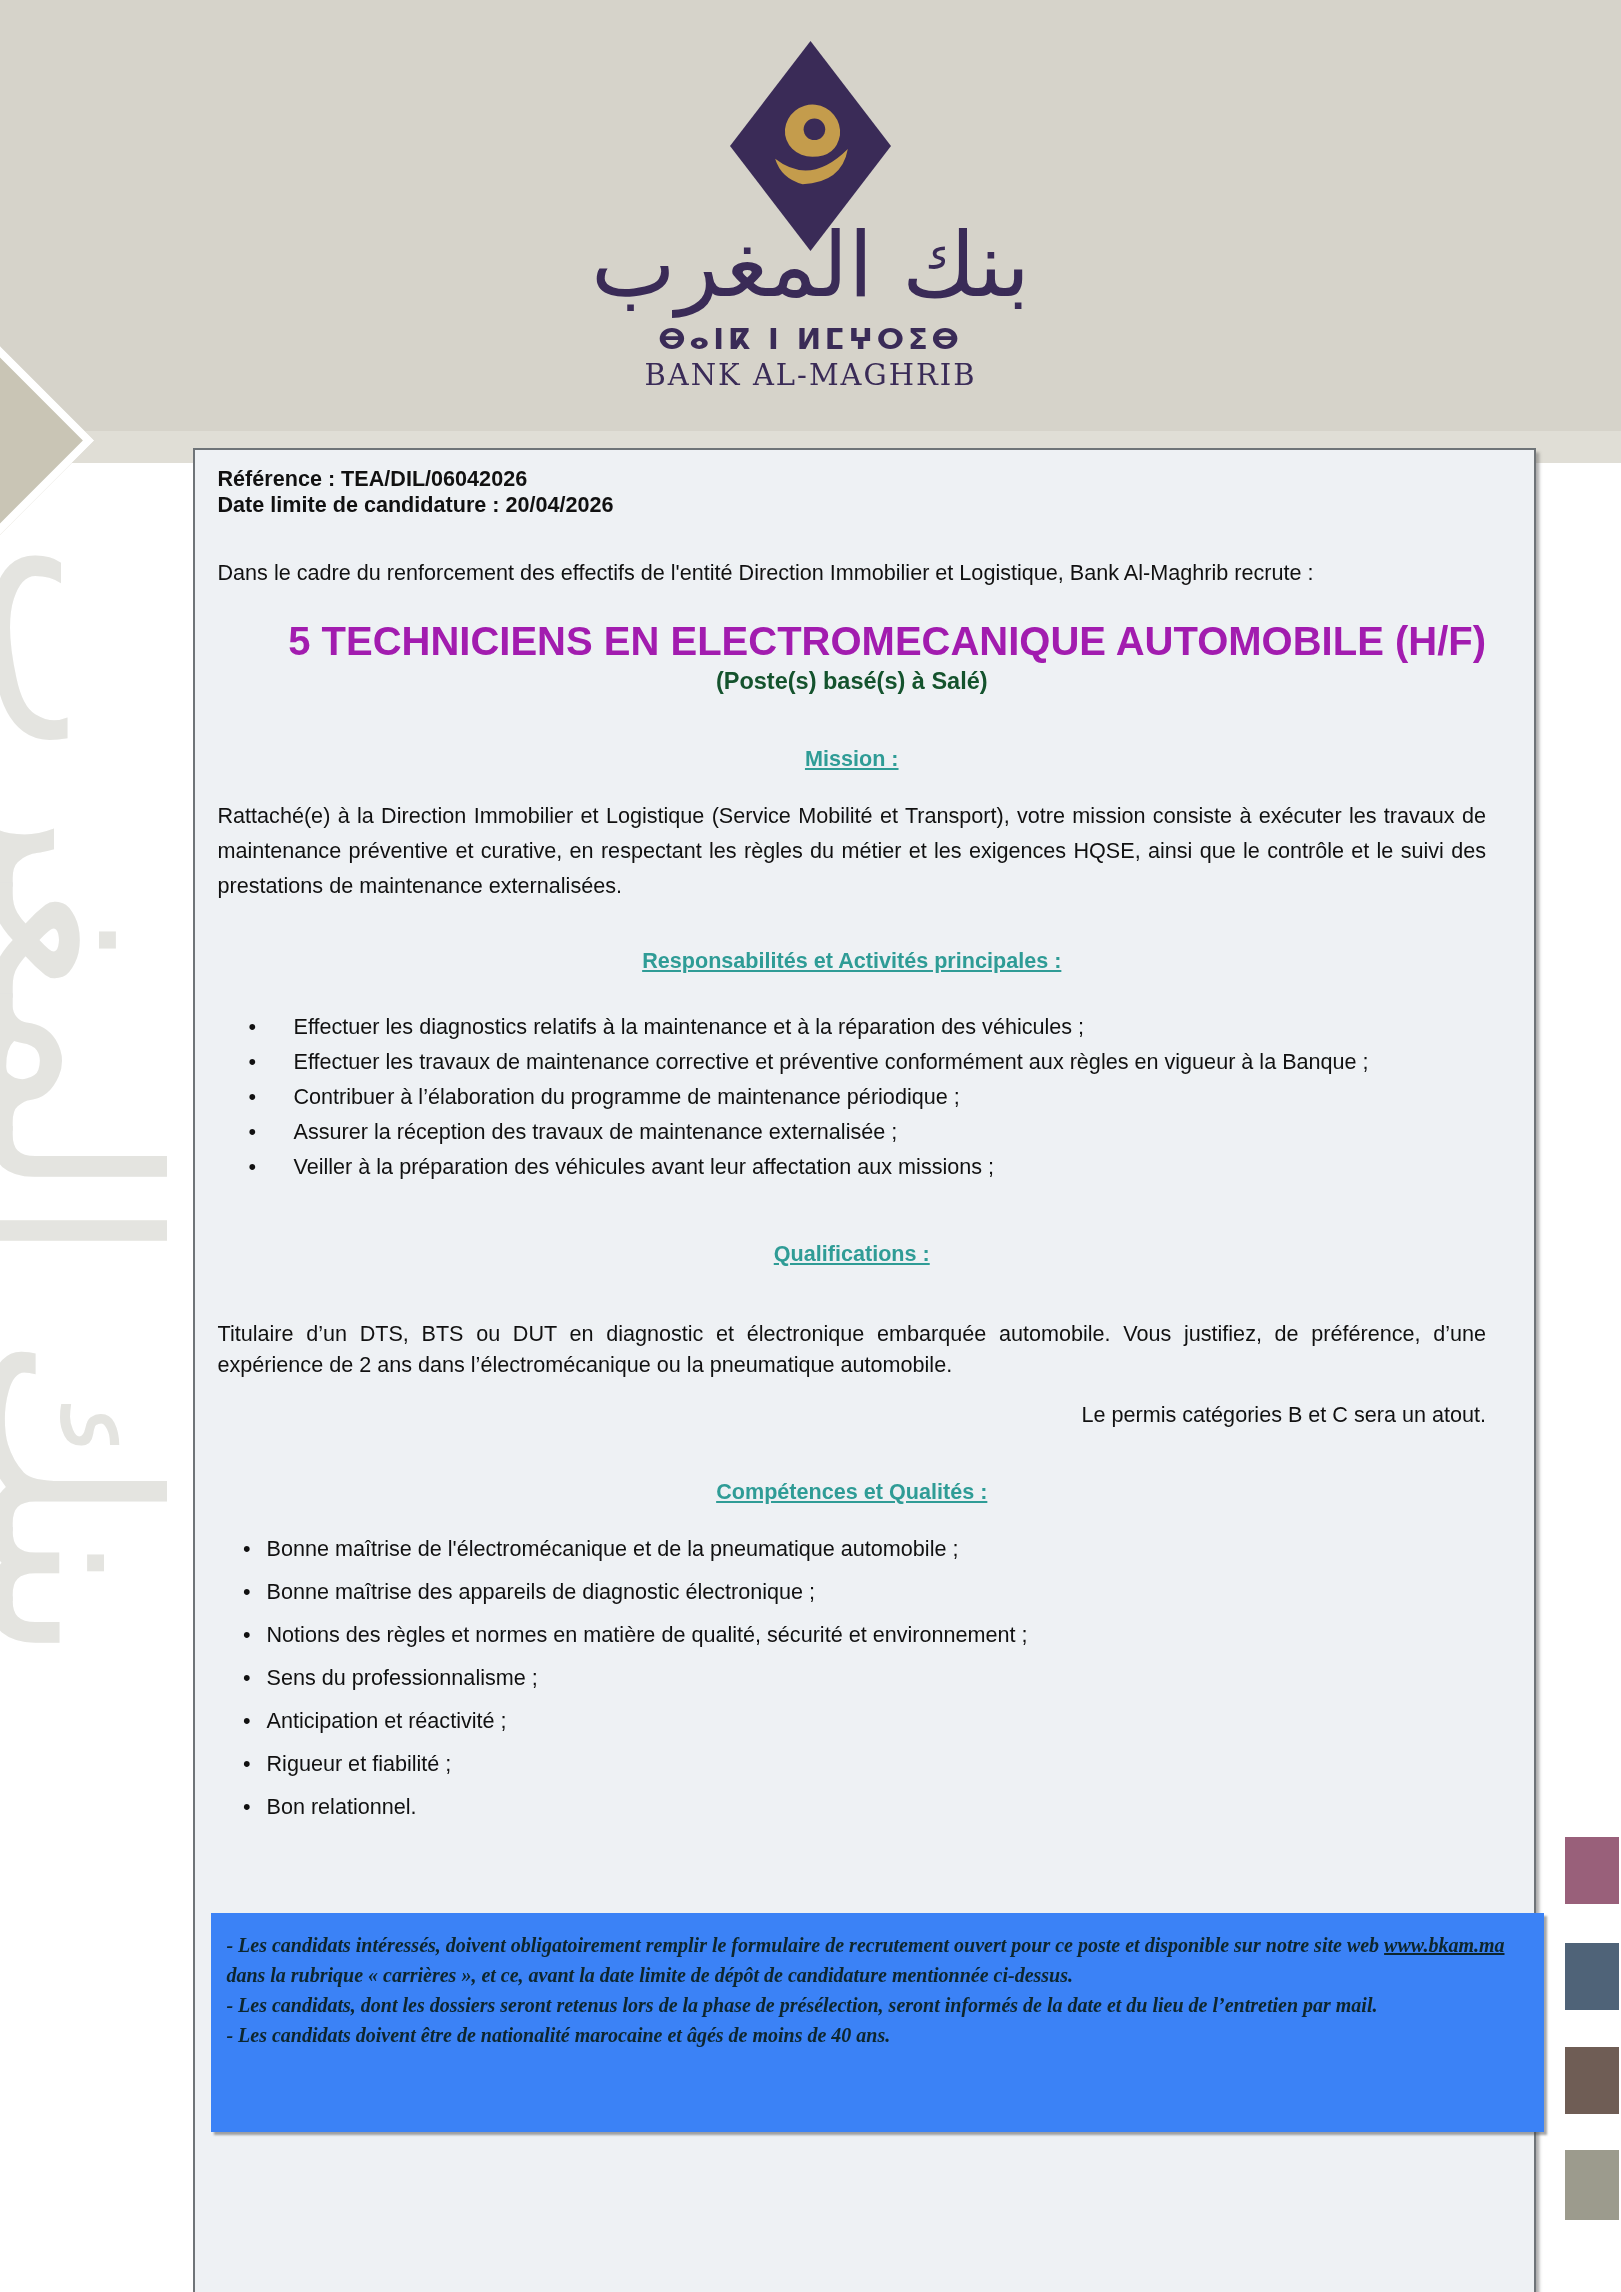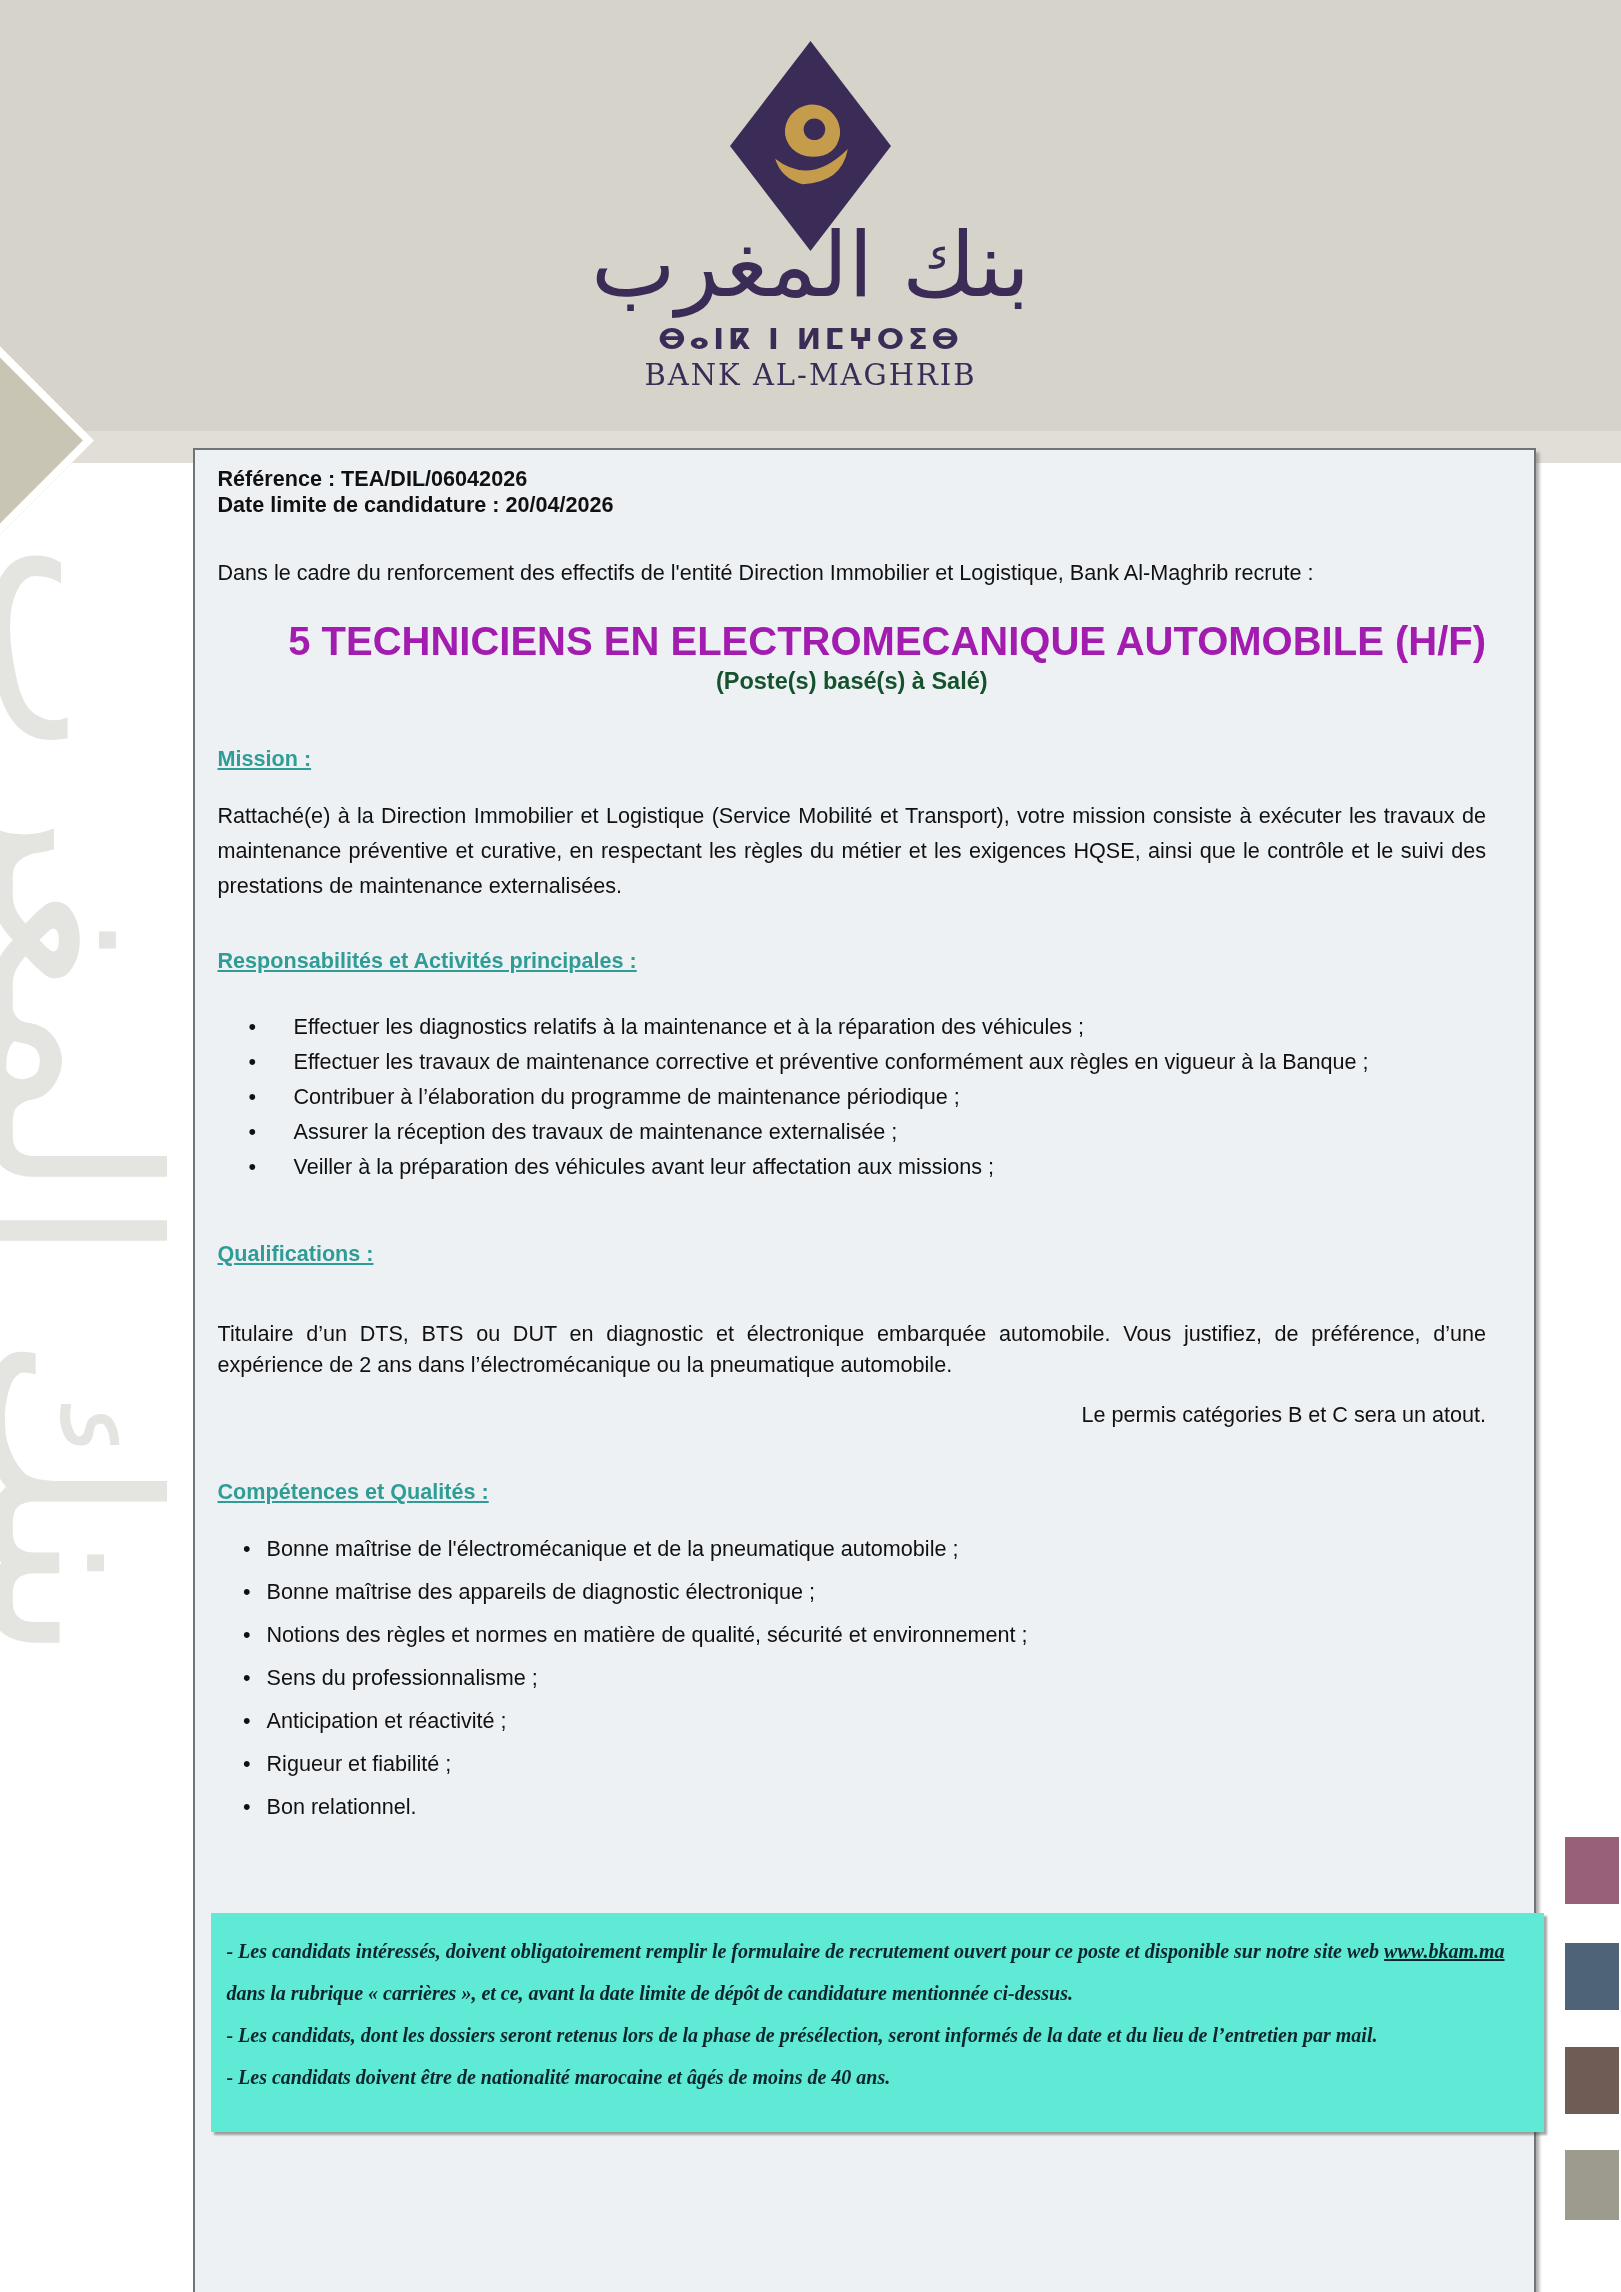--- a/index.html
+++ b/index.html
@@ -33,41 +33,41 @@
   .doc{position:absolute;left:193px;top:448px;width:1343px;height:1952px;background:#EEF1F4;
        border:2px solid #6F7478;box-shadow:3.9px 3.9px 2.9px rgba(110,110,110,0.55);z-index:2;
        box-sizing:border-box;padding:15.7px 48px 0 22.5px;}
 
   .ref-line{font-size:21.6px;font-weight:bold;line-height:26.5px;color:#111;}
   .intro{font-size:21.6px;line-height:26.5px;margin-top:41px;color:#111;}
 
   .job-title{margin-top:33px;text-align:right;font-size:40px;font-weight:bold;color:#a21caf;letter-spacing:0px;}
   .job-subtitle{margin-top:3.9px;text-align:center;font-size:23.5px;font-weight:bold;color:#14532d;}
 
-  .sec-head{font-size:21.6px;font-weight:bold;color:#2F9C96;text-decoration:underline;}
+  .sec-head{font-size:21.6px;font-weight:bold;color:#2F9C96;text-decoration:underline;text-align:center;}
   .sec-head.mission{margin-top:51px;}
   .sec-head.resp{margin-top:45px;}
   .sec-head.qual{margin-top:57px;}
   .sec-head.skills{margin-top:47px;}
 
   .para{font-size:21.6px;line-height:35px;text-align:justify;margin-top:25.5px;color:#111;}
   .para.qual-body{line-height:31px;margin-top:51px;}
   .para.qual-note{margin-top:17.6px;text-align:right;}
 
   ul.blist{list-style:none;margin:35px 0 0 31px;padding:0;}
   ul.blist li{position:relative;padding-left:45px;font-size:21.6px;line-height:35px;color:#111;}
   ul.blist li::before{content:"\2022";position:absolute;left:0;top:0;}
   ul.blist.tight{margin:21.6px 0 0 25.5px;}
   ul.blist.tight li{padding-left:23.5px;line-height:43px;}
 
   
-  .teal-box{position:absolute;left:15.7px;top:1463px;width:1333px;height:219px;background:#5eead4;
+  .teal-box{position:absolute;left:15.7px;top:1463px;width:1333px;height:219px;background:#3b82f6;
             box-shadow:2.9px 2.9px 2px rgba(60,60,60,0.45);box-sizing:border-box;padding:16.7px 17.6px 0 15.7px;
             font-family:"Liberation Serif",serif;font-style:italic;font-weight:bold;
-            font-size:20px;line-height:42px;color:#0D262E;}
+            font-size:20px;line-height:30px;color:#0D262E;}
   .teal-box .link{text-decoration:underline;cursor:pointer;}
 
   
   .sq{position:absolute;left:1565px;width:54px;z-index:1;}
   .sq.mauve{top:1837px;height:67px;background:#99607A;}
   .sq.slate{top:1943px;height:67px;background:#4F6378;}
   .sq.brown{top:2047px;height:67px;background:#6F5D55;}
   .sq.olive{top:2150px;height:70px;background:#9C9B8D;}
 </style>
 </head>

